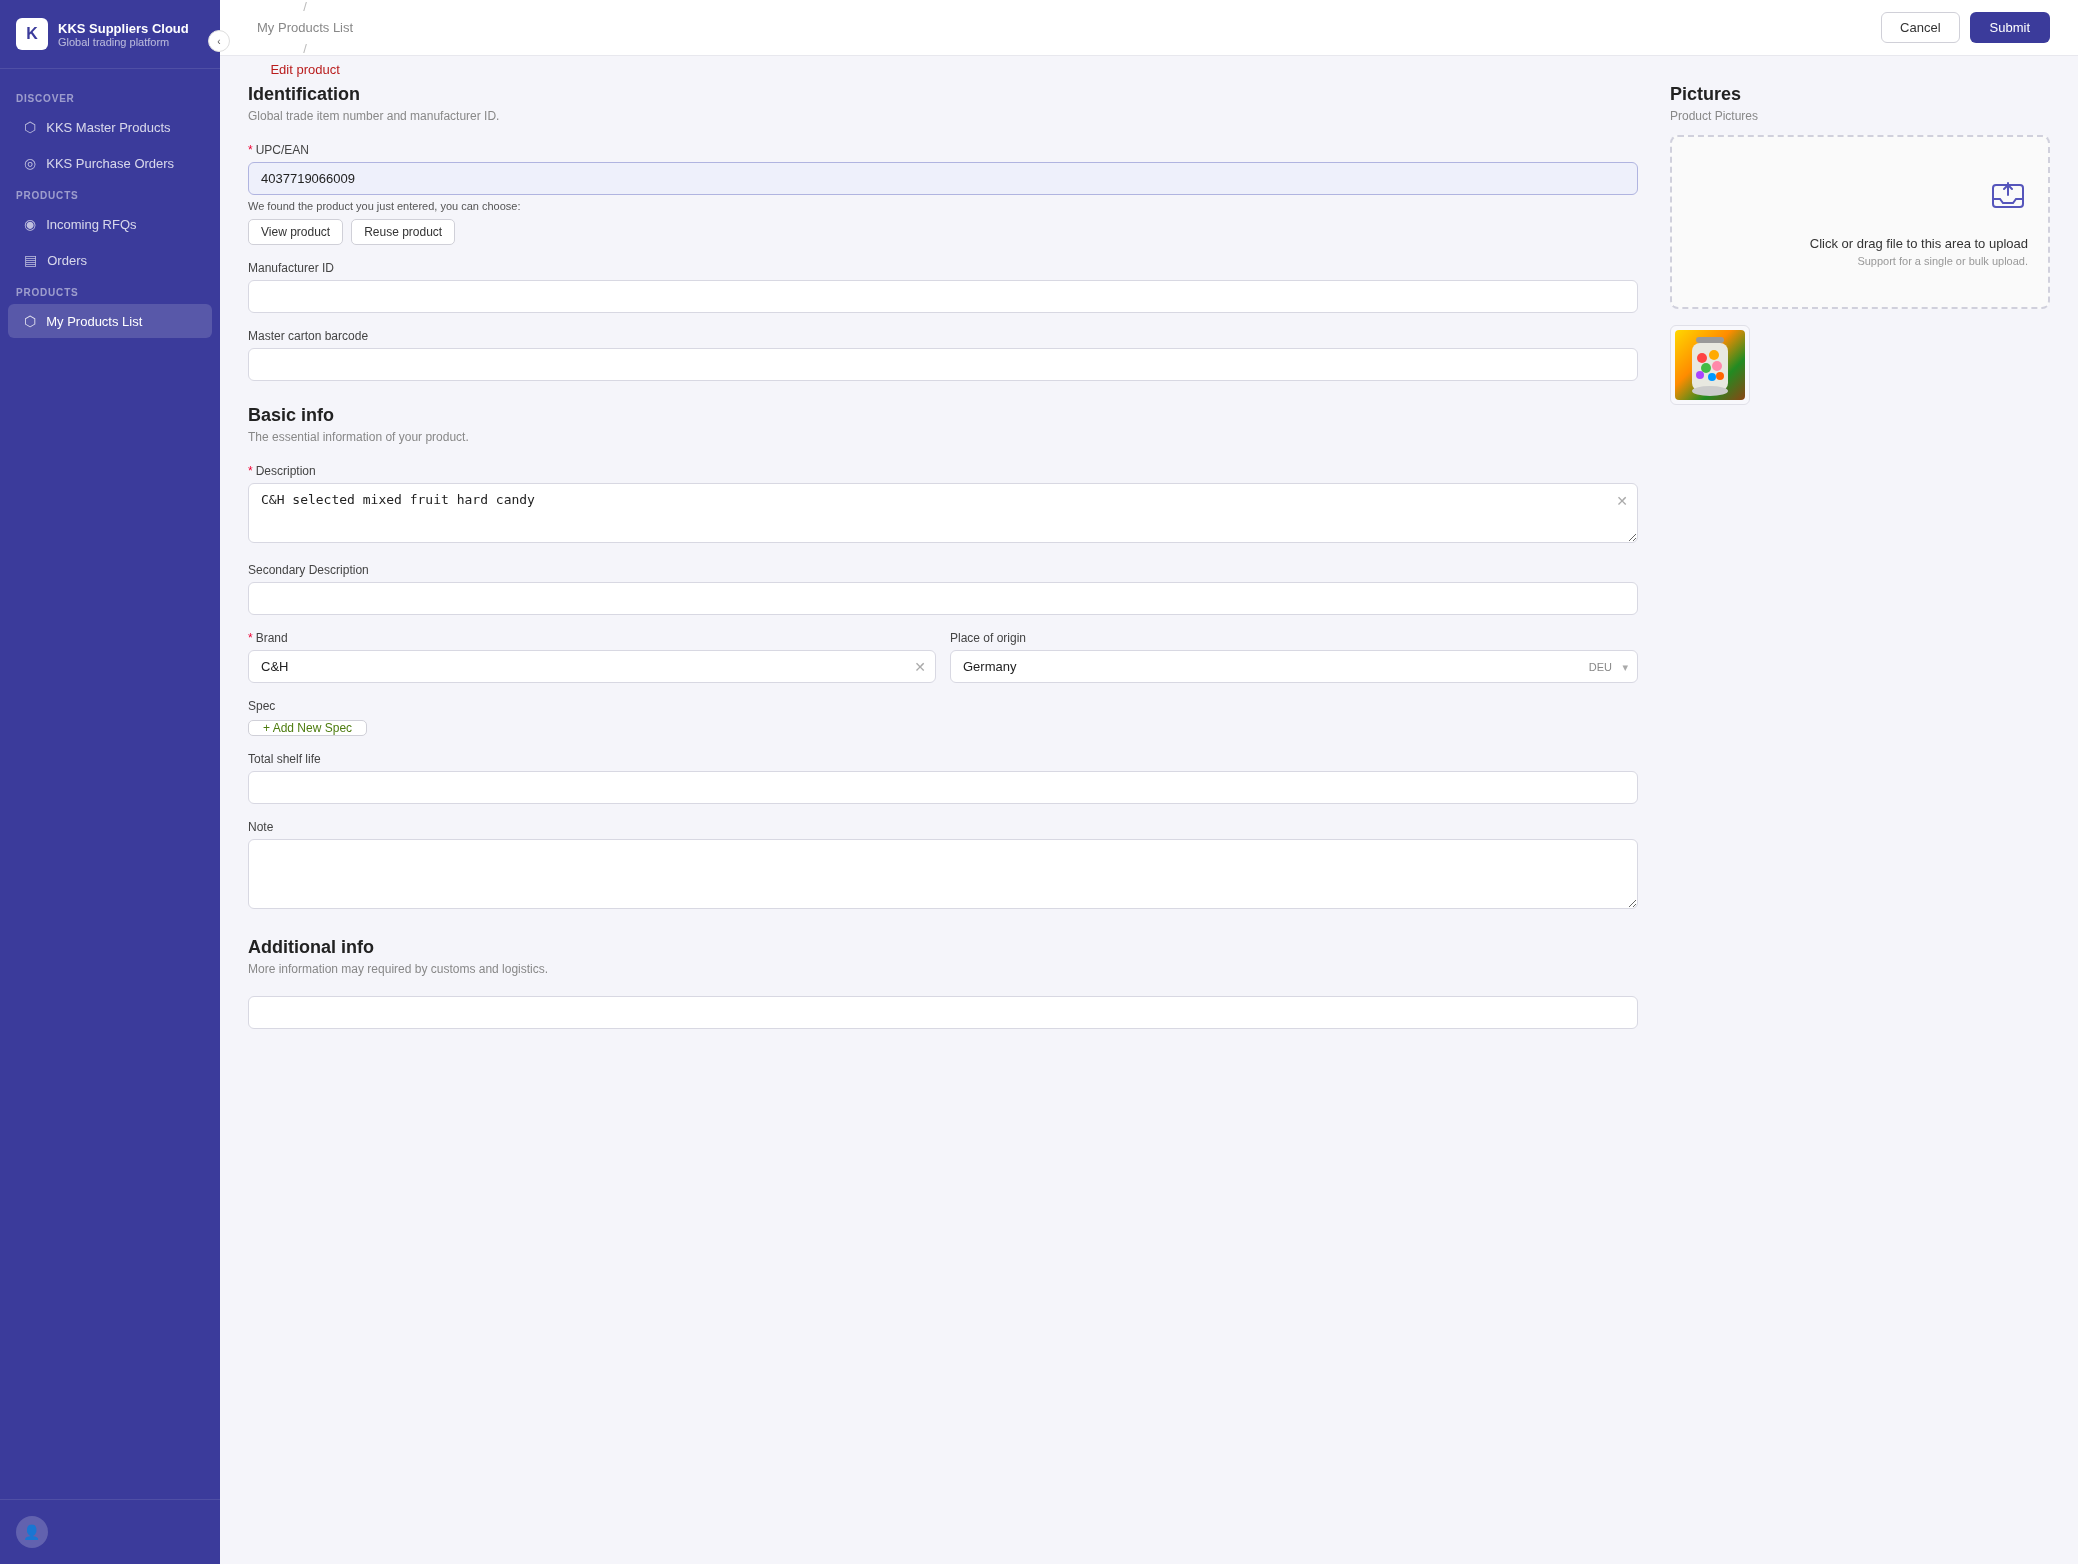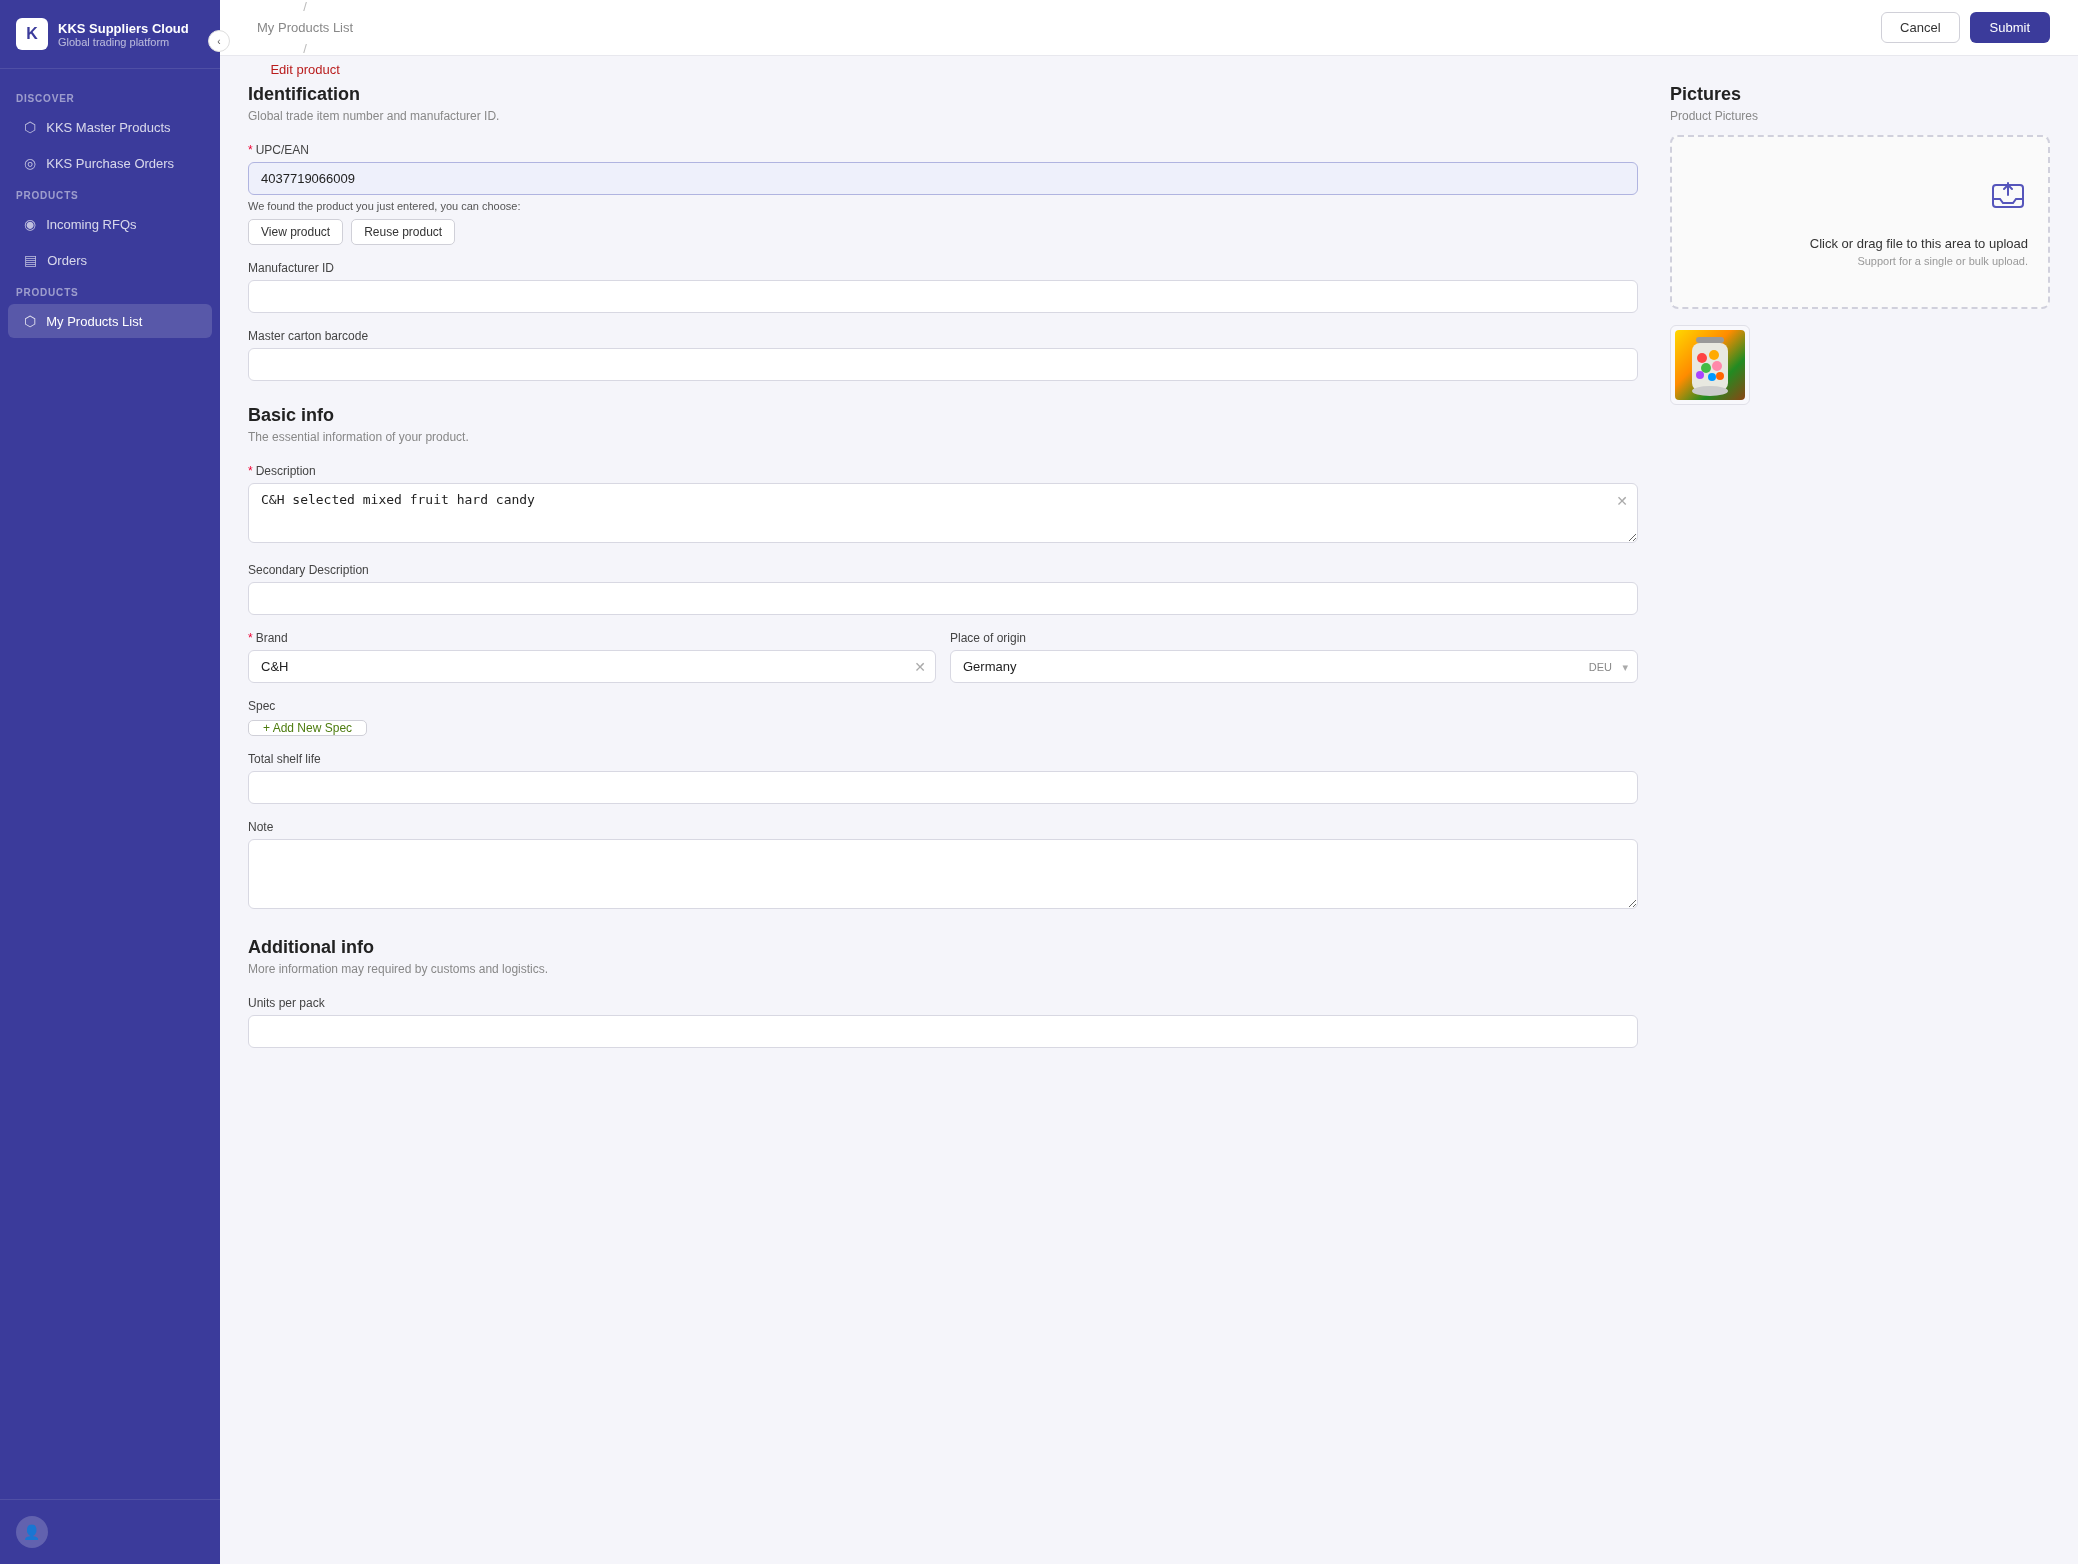--- a/index.html
+++ b/index.html
@@ -478,21 +478,20 @@
           <div class="field-label">Note</div>
           <textarea class="field-input" style="min-height: 70px;"></textarea>
         </div>
       </div>
 
       <div class="section-divider">
         <div class="section-title">Additional info</div>
         <div class="section-subtitle">More information may required by customs and logistics.</div>
 
         <div class="field-group">
-          <div class="field-label">Units per pack</div>
           <input class="field-input" type="text" style="">
         </div>
       </div>
 
     </div>
 
     <div class="pictures-panel">
       <div class="section-title">Pictures</div>
       <div class="section-subtitle" style="margin-bottom:12px;">Product Pictures</div>
 

